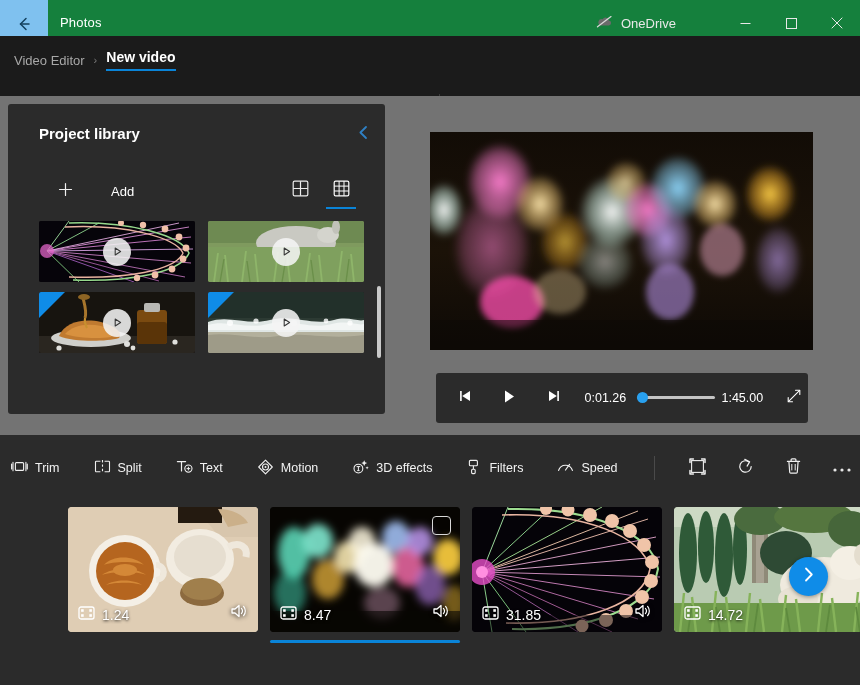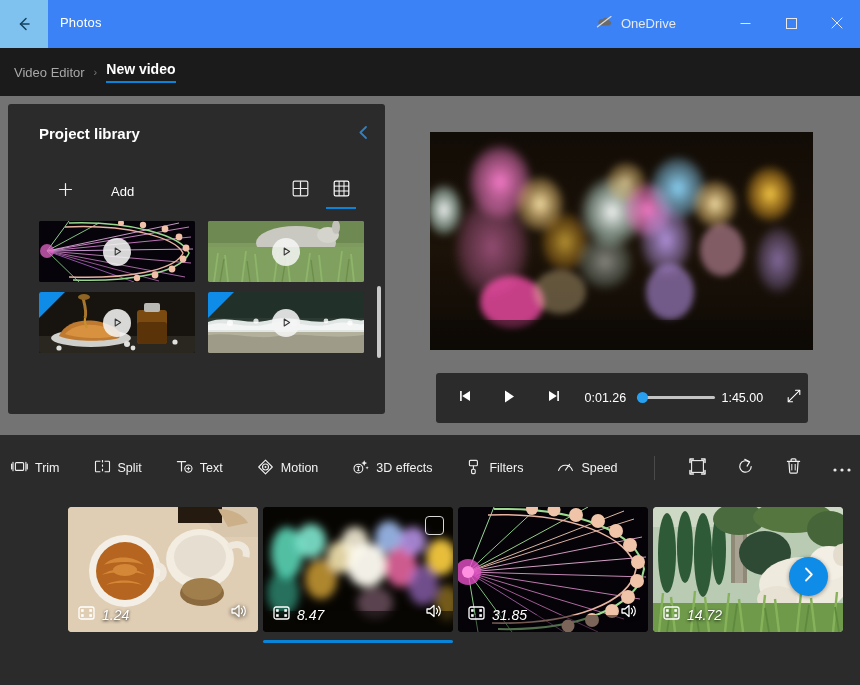--- a/index.html
+++ b/index.html
@@ -8,21 +8,21 @@
     background: #1b1b1b;
     font-family: "Liberation Sans", sans-serif;
     color: #ffffff;
     overflow: hidden;
   }
   #app { position: relative; width: 860px; height: 685px; }
 
   
   .titlebar {
     position: absolute; left: 0; top: 0; width: 860px; height: 48px;
-    background: #3b82f6;
+    background: #15803d;
   }
   .back-btn {
     position: absolute; left: 0; top: 0; width: 48px; height: 48px;
     background: #7fc1ef; display: flex; align-items: center; justify-content: center;
     cursor: pointer;
   }
   .back-btn svg { display: block; }
   .app-title {
     position: absolute; left: 60px; top: 15px;
     font-size: 13px; color: #ffffff; letter-spacing: .2px;
@@ -33,21 +33,21 @@
     font-size: 13px; color: #e8e8e8; cursor: pointer;
   }
   .winbtns { position: absolute; right: 0; top: 0; height: 48px; display: flex; }
   .winbtn {
     width: 46px; height: 48px; display: flex; align-items: center; justify-content: center;
     cursor: pointer;
   }
 
   
   .cmdbar {
-    position: absolute; left: 0; top: 48px; width: 860px; height: 48px;
+    position: absolute; left: 0; top: 36px; width: 860px; height: 48px;
     background: #1b1b1b;
   }
   .breadcrumb {
     position: absolute; left: 14px; top: 13px;
     display: flex; align-items: center; gap: 9px; font-size: 13px;
   }
   .crumb-root { color: #a8a8a8; cursor: pointer; }
   .crumb-sep { color: #7a7a7a; font-size: 11px; }
   .crumb-cur {
     color: #ffffff; font-weight: bold; font-size: 14px;
@@ -182,21 +182,21 @@
   .tool-sep { width: 1px; height: 24px; background: #4a4a4a; margin: 0 13px; }
   .tool-icon-only {
     width: 34px; height: 30px; display: flex; align-items: center; justify-content: center;
     cursor: pointer; margin: 0 6px; border-radius: 2px;
   }
 
   .storyboard {
     position: absolute; left: 0; top: 72px; width: 860px; height: 140px;
     display: flex; align-items: flex-start; gap: 0; padding-left: 68px;
   }
-  .clip-wrap { position: relative; margin-right: 5px; font-style: italic; }
+  .clip-wrap { position: relative; margin-right: 12px; }
   .clip {
     position: relative; width: 190px; height: 125px; border-radius: 4px;
     overflow: hidden; cursor: pointer; background: #111;
   }
   .clip .dur {
     position: absolute; left: 10px; bottom: 8px;
     display: flex; align-items: center; gap: 7px;
     font-size: 14px; color: #ffffff;
     text-shadow: 0 1px 3px rgba(0,0,0,.85);
   }

